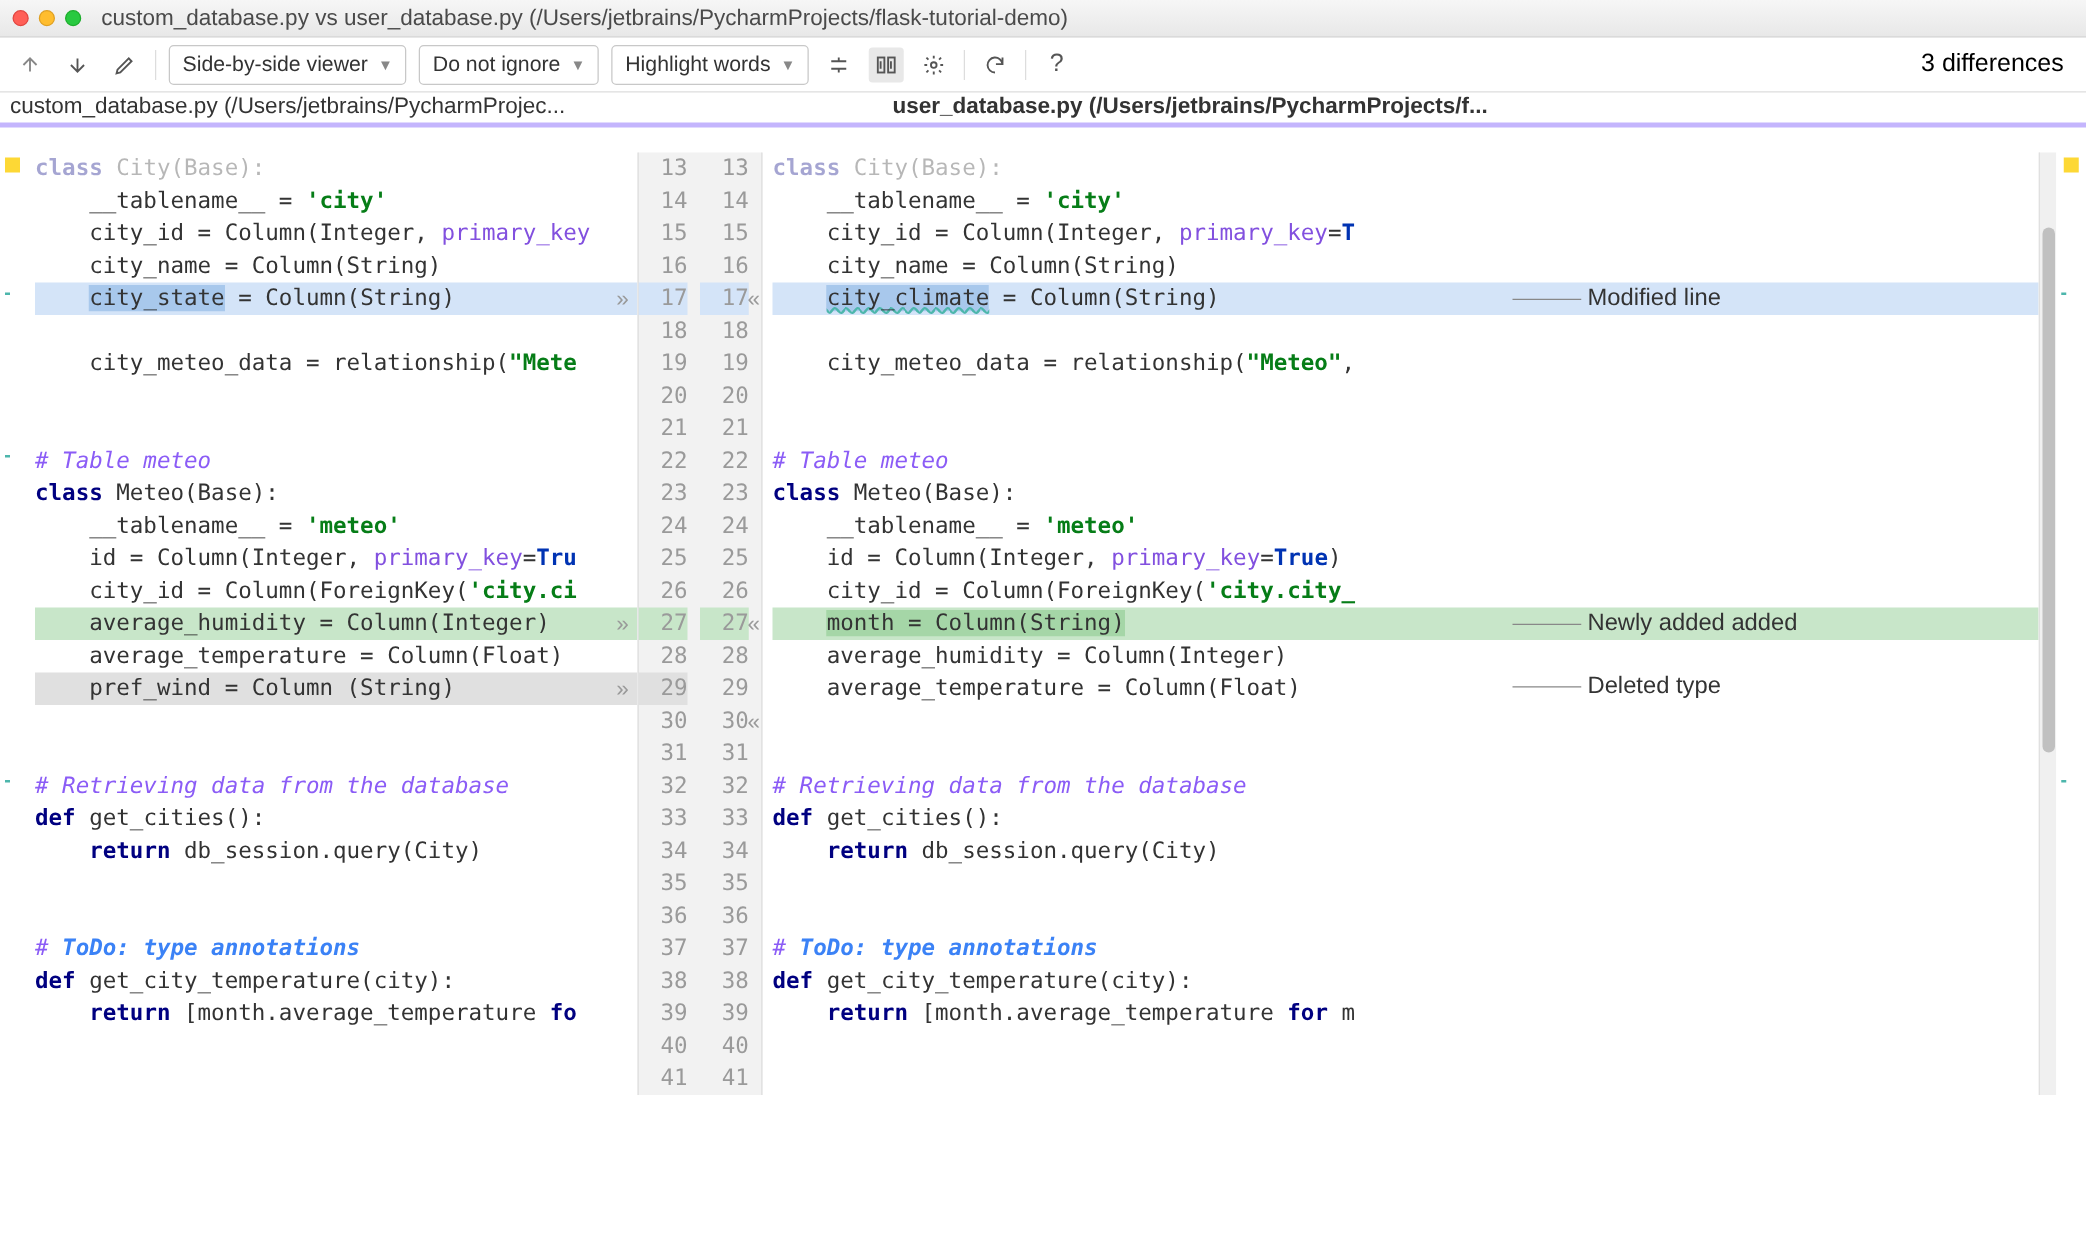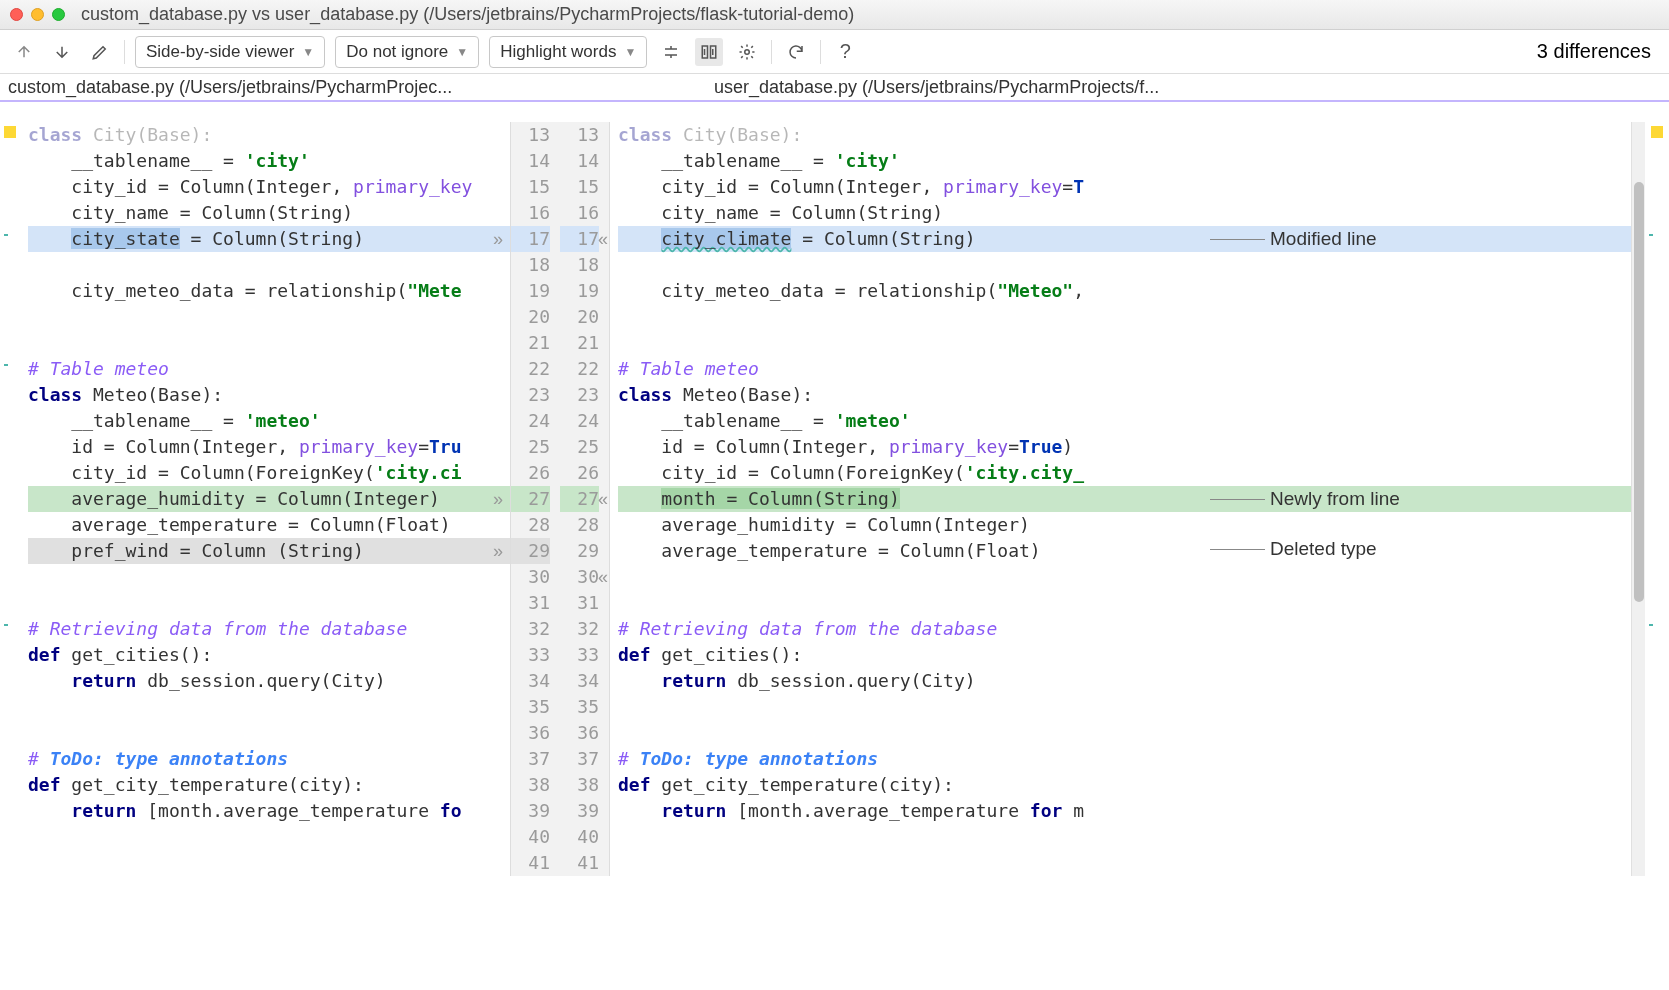--- a/index.html
+++ b/index.html
@@ -15,23 +15,23 @@
   
   .toolbar { display: flex; align-items: center; height: 44px; padding: 6px 10px; gap: 10px; border-bottom: 1px solid #ddd; }
   .tb-btn { width: 28px; height: 28px; display: flex; align-items: center; justify-content: center; color: #555; cursor: pointer; border-radius: 3px; }
   .tb-btn svg { width: 18px; height: 18px; }
   .sep { width: 1px; height: 24px; background: #ddd; }
   .combo { height: 32px; border: 1px solid #c8c8c8; border-radius: 4px; background: #fff; display: flex; align-items: center; padding: 0 10px; gap: 8px; font-size: 17px; color: #333; cursor: pointer; }
   .combo .chev { color: #888; font-size: 12px; }
   .spacer { flex: 1; }
   .diff-count { font-size: 20px; color: #000000; padding-right: 8px; }
   
-  .file-headers { display: flex; height: 28px; border-bottom: 2px solid #c4b5fd; }
+  .file-headers { display: flex; height: 28px; border-bottom: 4px solid #c4b5fd; align-items: flex-end; }
   .file-header { flex: 1; padding: 3px 8px; font-size: 18px; color: #333; white-space: nowrap; overflow: hidden; text-overflow: ellipsis; }
-  .file-header.right { padding-left: 24px; }
+  .file-header.right { padding-left: 24px; font-weight: bold; }
   
   .diff-body { display: flex; position: relative; margin-top: 20px; }
   .marker-col { width: 20px; background: #fff; position: relative; }
   .marker { position: absolute; width: 12px; height: 12px; left: 4px; }
   .marker.yellow { background: #fdd835; }
   .marker.teal { border-left: 4px solid #4db6ac; height: 2px; width: 14px; }
   
   .pane { flex: 1; overflow: hidden; position: relative; }
   .code-area { font-family: "Menlo", "Monaco", monospace; font-size: 18px; line-height: 26px; white-space: pre; padding-left: 8px; }
   .gutter { width: 50px; background: #f2f2f2; font-family: "Menlo", "Monaco", monospace; font-size: 18px; line-height: 26px; color: #9a9a9a; text-align: right; padding-right: 10px; position: relative; }
@@ -230,17 +230,17 @@
   <div class="marker-col" style="width:24px;">
     <div class="marker yellow" style="top:4px;left:6px;"></div>
     <div class="marker teal" style="top:112px;left:4px;"></div>
     <div class="marker teal" style="top:502px;left:4px;"></div>
   </div>
 
   <div class="callouts">
     <div class="callout-line" style="top:117px;left:-30px;width:55px;"></div>
     <div class="callout" style="top:106px;left:30px;">Modified line</div>
     <div class="callout-line" style="top:377px;left:-30px;width:55px;"></div>
-    <div class="callout" style="top:366px;left:30px;">Newly from line</div>
+    <div class="callout" style="top:366px;left:30px;">Newly added added</div>
     <div class="callout-line" style="top:427px;left:-30px;width:55px;"></div>
     <div class="callout" style="top:416px;left:30px;">Deleted type</div>
   </div>
 </div>
 
 </body></html>

